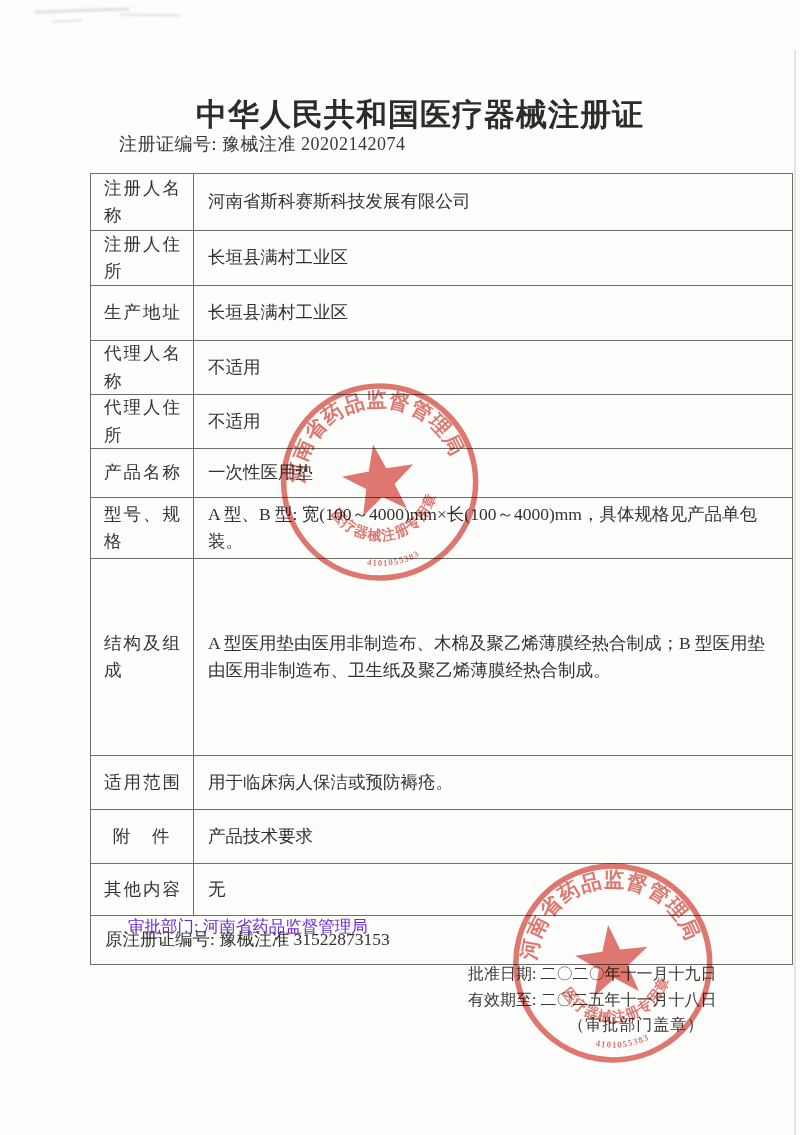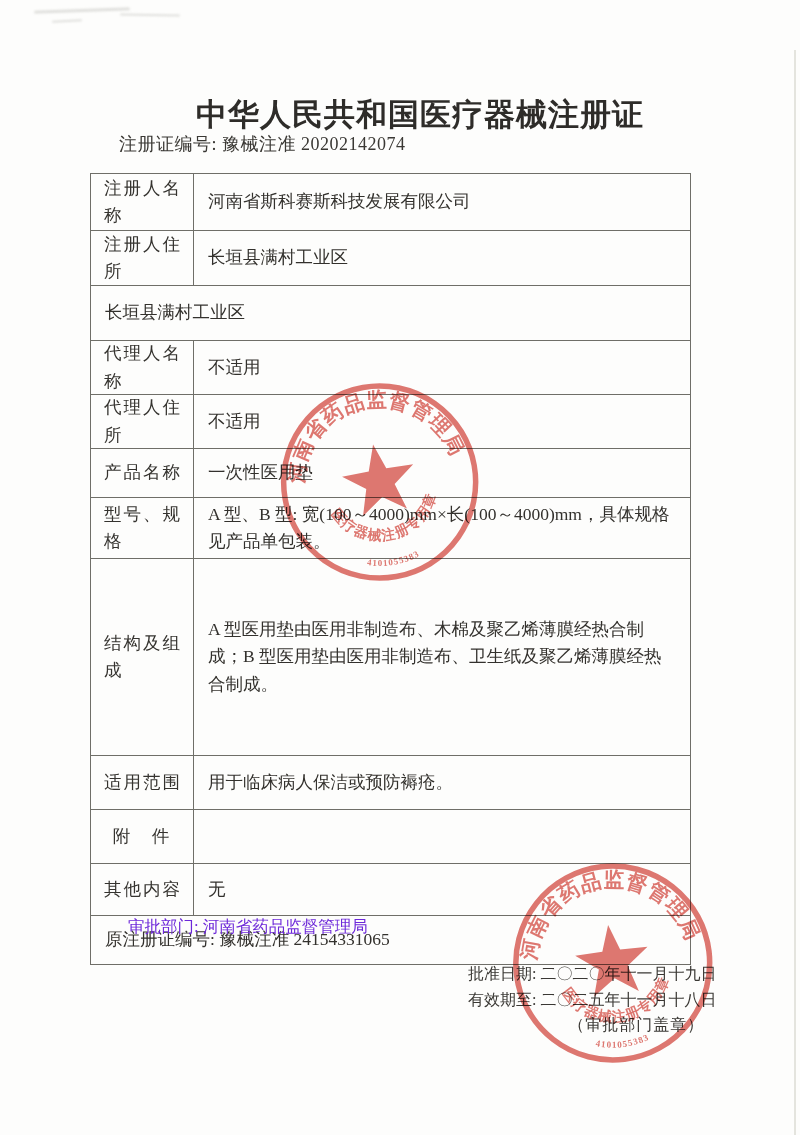--- a/index.html
+++ b/index.html
@@ -18,21 +18,21 @@
 
   .title{
     position:absolute;top:94px;left:0;width:100%;
     text-align:center;font-size:31px;font-weight:bold;letter-spacing:1px;color:#2e2c29;margin-left:20px;
   }
   .certno{
     position:absolute;top:132px;left:119px;font-size:18px;color:#3a3834;letter-spacing:.5px;
   }
 
   .cert-table{
-    position:absolute;left:90px;top:173px;width:601px;
+    position:absolute;left:90px;top:173px;width:703px;
     border:1px solid #6f6e68;box-sizing:border-box;
   }
   .row{display:flex;border-bottom:1px solid #6f6e68;box-sizing:border-box;}
   .row:last-child{border-bottom:none;}
   .cell{box-sizing:border-box;display:flex;align-items:center;font-size:17.5px;line-height:1.55;}
   .cell.label{width:103px;border-right:1px solid #6f6e68;padding:0 13px;flex:none;color:#35332f;}
   .cell.label span{display:inline-block;width:100%;text-align:justify;text-align-last:justify;}
   .cell.label span.c{text-align:left;text-align-last:center;letter-spacing:2px;}
   .cell.value{flex:1;padding:6px 14px 6px 14px;color:#33312d;}
 
@@ -70,20 +70,23 @@
   <div class="row" style="height:55px">
     <div class="cell label">
         <span>注册人住所</span>
       </div>
     <div class="cell value">
         <span>长垣县满村工业区</span>
       </div>
   </div>
 
   <div class="row" style="height:55px">
+    <div class="cell label">
+        <span>生产地址</span>
+      </div>
     <div class="cell value">
         <span>长垣县满村工业区</span>
       </div>
   </div>
 
   <div class="row" style="height:54px">
     <div class="cell label">
         <span>代理人名称</span>
       </div>
     <div class="cell value">
@@ -133,34 +136,37 @@
       </div>
     <div class="cell value">
         <span>用于临床病人保洁或预防褥疮。</span>
       </div>
   </div>
 
   <div class="row" style="height:54px">
     <div class="cell label">
         <span class="c">附　件</span>
       </div>
+    <div class="cell value">
+        <span>产品技术要求</span>
+      </div>
   </div>
 
   <div class="row" style="height:52px">
     <div class="cell label">
         <span>其他内容</span>
       </div>
     <div class="cell value">
         <span>无</span>
       </div>
   </div>
 
   <div class="row" style="height:48px">
     <div class="cell value">
-        <span>原注册证编号: 豫械注准 24154331065</span>
+        <span>原注册证编号: 豫械注准 31522873153</span>
       </div>
   </div>
 
 </div>
 
 <div class="footer-left">审批部门: 河南省药品监督管理局</div>
 <div class="footer-right">
   <div>批准日期: 二〇二〇年十一月十九日</div>
   <div>有效期至: 二〇二五年十一月十八日</div>
   <div class="seal-note">（审批部门盖章）</div>

